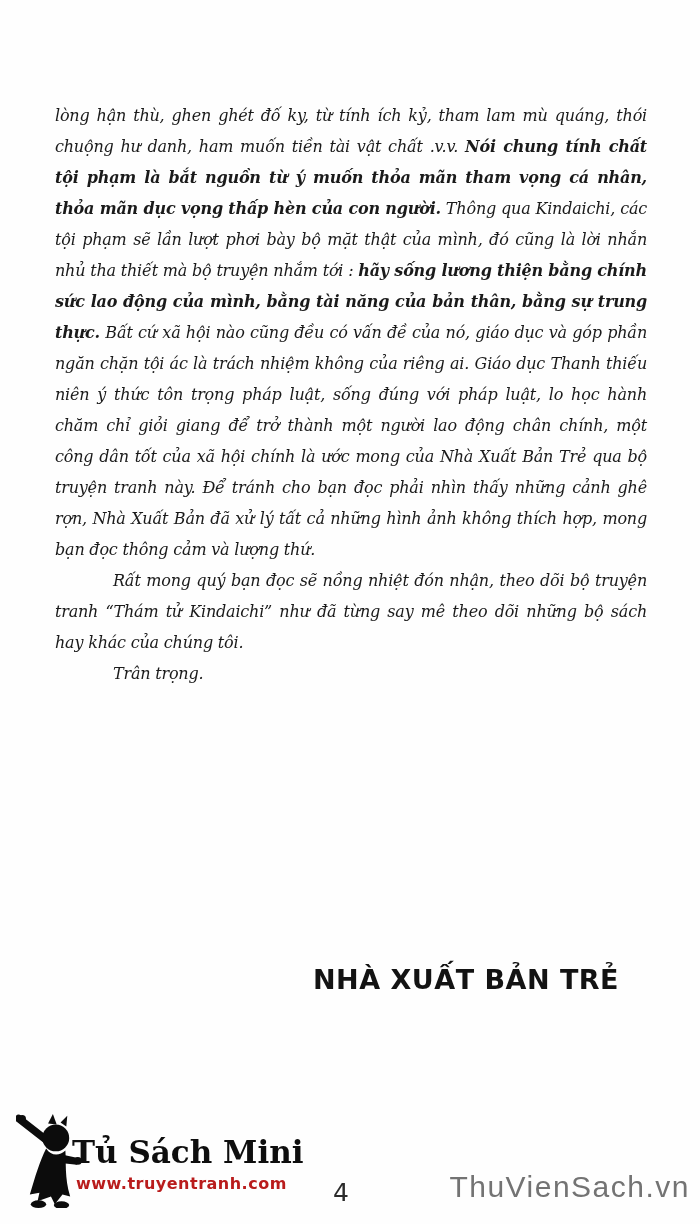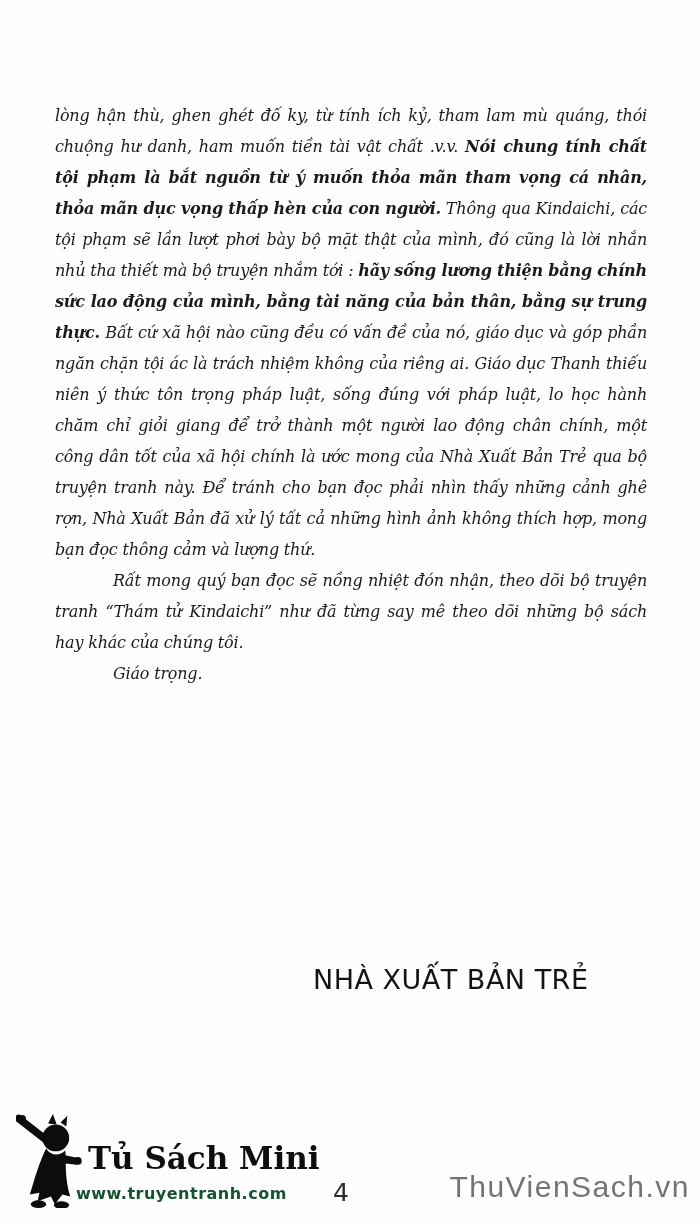--- a/index.html
+++ b/index.html
@@ -27,51 +27,50 @@
     line-height: 31px;
     text-align: justify;
     letter-spacing: -0.2px;
   }
   .body-par.indent { text-indent: 58px; }
   .seg-bold { font-weight: bold; }
   .signature {
     position: absolute;
     left: 313px; top: 964px;
     font-family: "DejaVu Sans", sans-serif;
-    font-weight: normal;
+    font-weight: bold;
     font-size: 27px;
     letter-spacing: 0.5px;
     color: #131313;
     white-space: nowrap;
   }
   .footer-logo {
     position: absolute;
     left: 16px; top: 1108px;
     width: 260px; height: 100px;
   }
   .logo-mascot {
     position: absolute; left: 0; top: 4px;
     width: 68px; height: 96px;
   }
   .logo-title {
-    position: absolute; left: 56px; top: 32px;
+    position: absolute; left: 56px; top: 26px;
     font-family: "DejaVu Serif", serif;
     font-weight: bold;
     font-size: 31px;
     color: #0e0e0e;
     white-space: nowrap;
-    margin-left: 16px;
   }
   .logo-url {
-    position: absolute; left: 60px; top: 76px;
+    position: absolute; left: 60px; top: 66px;
     font-family: "DejaVu Sans", sans-serif;
     font-weight: bold;
     font-size: 16px;
     letter-spacing: 0.5px;
-    color: #14532d;
+    color: #b91c1c;
     white-space: nowrap;
   }
   .page-number {
     position: absolute;
     left: 333px; top: 1178px;
     font-family: "DejaVu Sans", sans-serif;
     font-size: 25px;
     color: #2b2b2b;
   }
   .watermark {
@@ -85,21 +84,21 @@
   }
 </style>
 </head>
 <body>
 
 <div class="page">
 
   <div class="text-block">
       <p class="body-par"><span>lòng hận thù, ghen ghét đố ky, từ tính ích kỷ, tham lam mù quáng, thói chuộng hư danh, ham muốn tiền tài vật chất .v.v. </span><span class="seg-bold">Nói chung tính chất tội phạm là bắt nguồn từ ý muốn thỏa mãn tham vọng cá nhân, thỏa mãn dục vọng thấp hèn của con người.</span><span> Thông qua Kindaichi, các tội phạm sẽ lần lượt phơi bày bộ mặt thật của mình, đó cũng là lời nhắn nhủ tha thiết mà bộ truyện nhắm tới : </span><span class="seg-bold">hãy sống lương thiện bằng chính sức lao động của mình, bằng tài năng của bản thân, bằng sự trung thực.</span><span> Bất cứ xã hội nào cũng đều có vấn đề của nó, giáo dục và góp phần ngăn chặn tội ác là trách nhiệm không của riêng ai. Giáo dục Thanh thiếu niên ý thức tôn trọng pháp luật, sống đúng với pháp luật, lo học hành chăm chỉ giỏi giang để trở thành một người lao động chân chính, một công dân tốt của xã hội chính là ước mong của Nhà Xuất Bản Trẻ qua bộ truyện tranh này. Để tránh cho bạn đọc phải nhìn thấy những cảnh ghê rợn, Nhà Xuất Bản đã xử lý tất cả những hình ảnh không thích hợp, mong bạn đọc thông cảm và lượng thứ.</span></p>
       <p class="body-par indent"><span>Rất mong quý bạn đọc sẽ nồng nhiệt đón nhận, theo dõi bộ truyện tranh “Thám tử Kindaichi” như đã từng say mê theo dõi những bộ sách hay khác của chúng tôi.</span></p>
-      <p class="body-par indent"><span>Giáo trọng.</span></p>
+      <p class="body-par indent"><span>Trân trọng.</span></p>
     </div>
 
   <div class="signature">NHÀ XUẤT BẢN TRẺ</div>
 
   <div class="footer-logo">
     <span class="logo-mascot">
       <svg viewBox="0 0 70 100" width="68" height="96" xmlns="http://www.w3.org/2000/svg">
         <g fill="#0c0c0c" stroke="none">
 
           <rect x="-2" y="4" width="44" height="8" rx="4" transform="rotate(38 4 8)"></rect>

